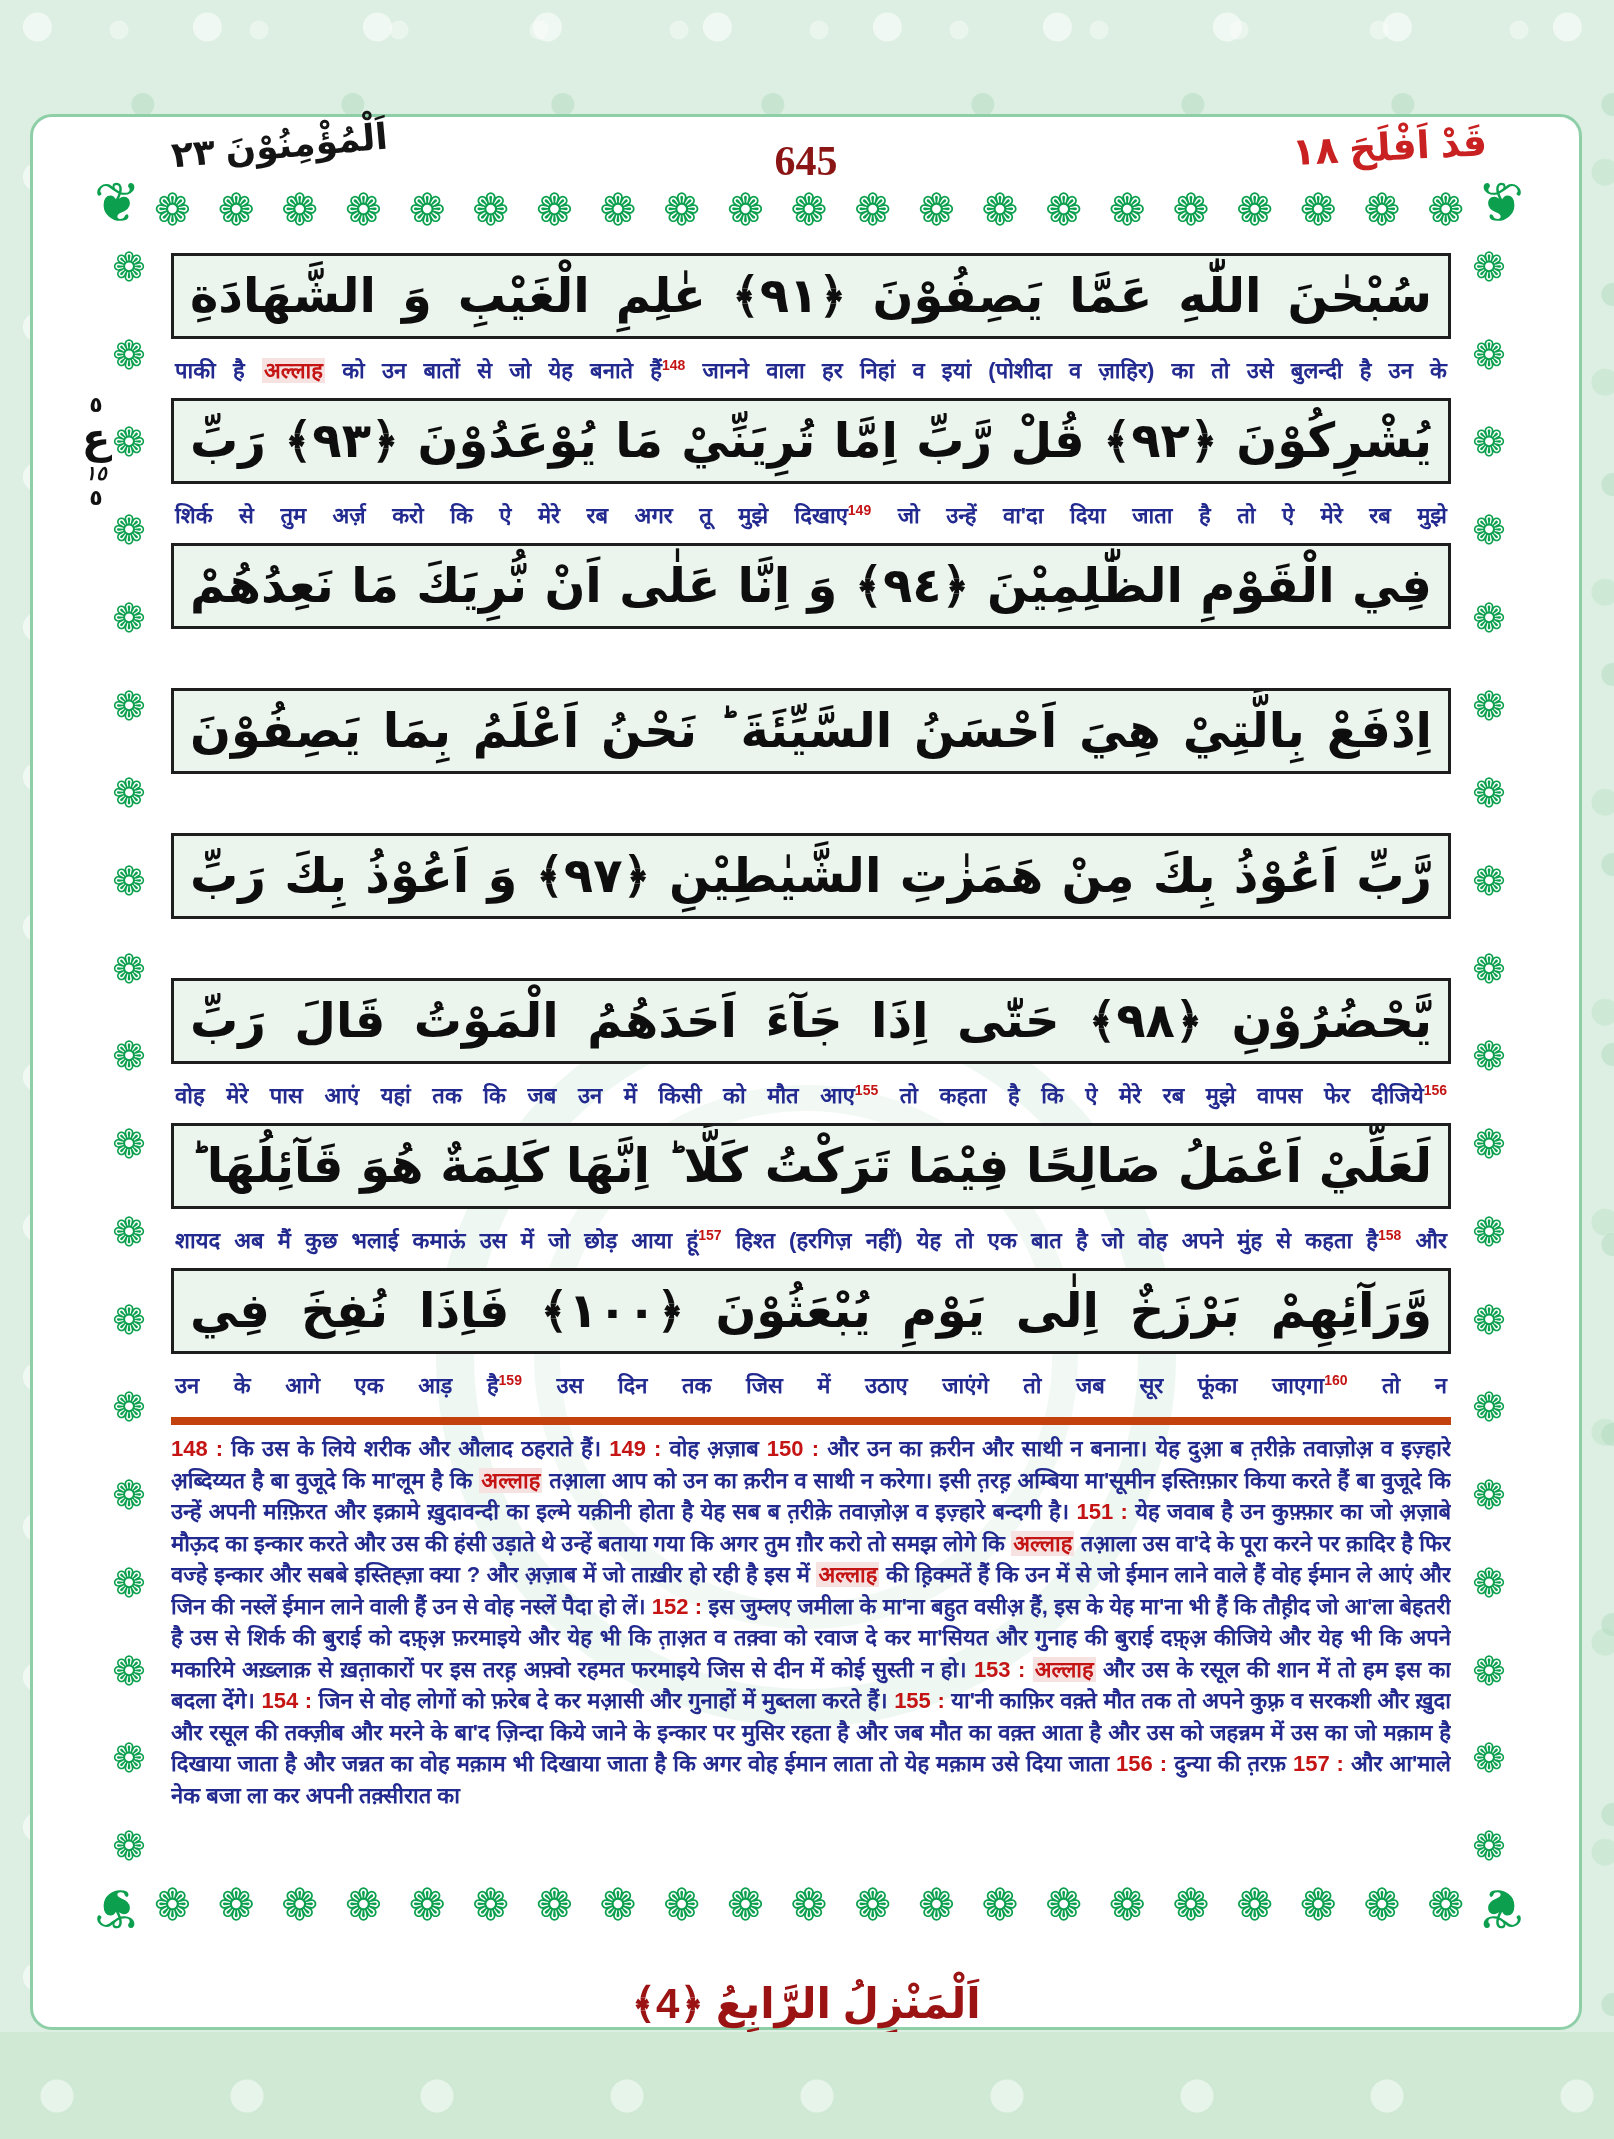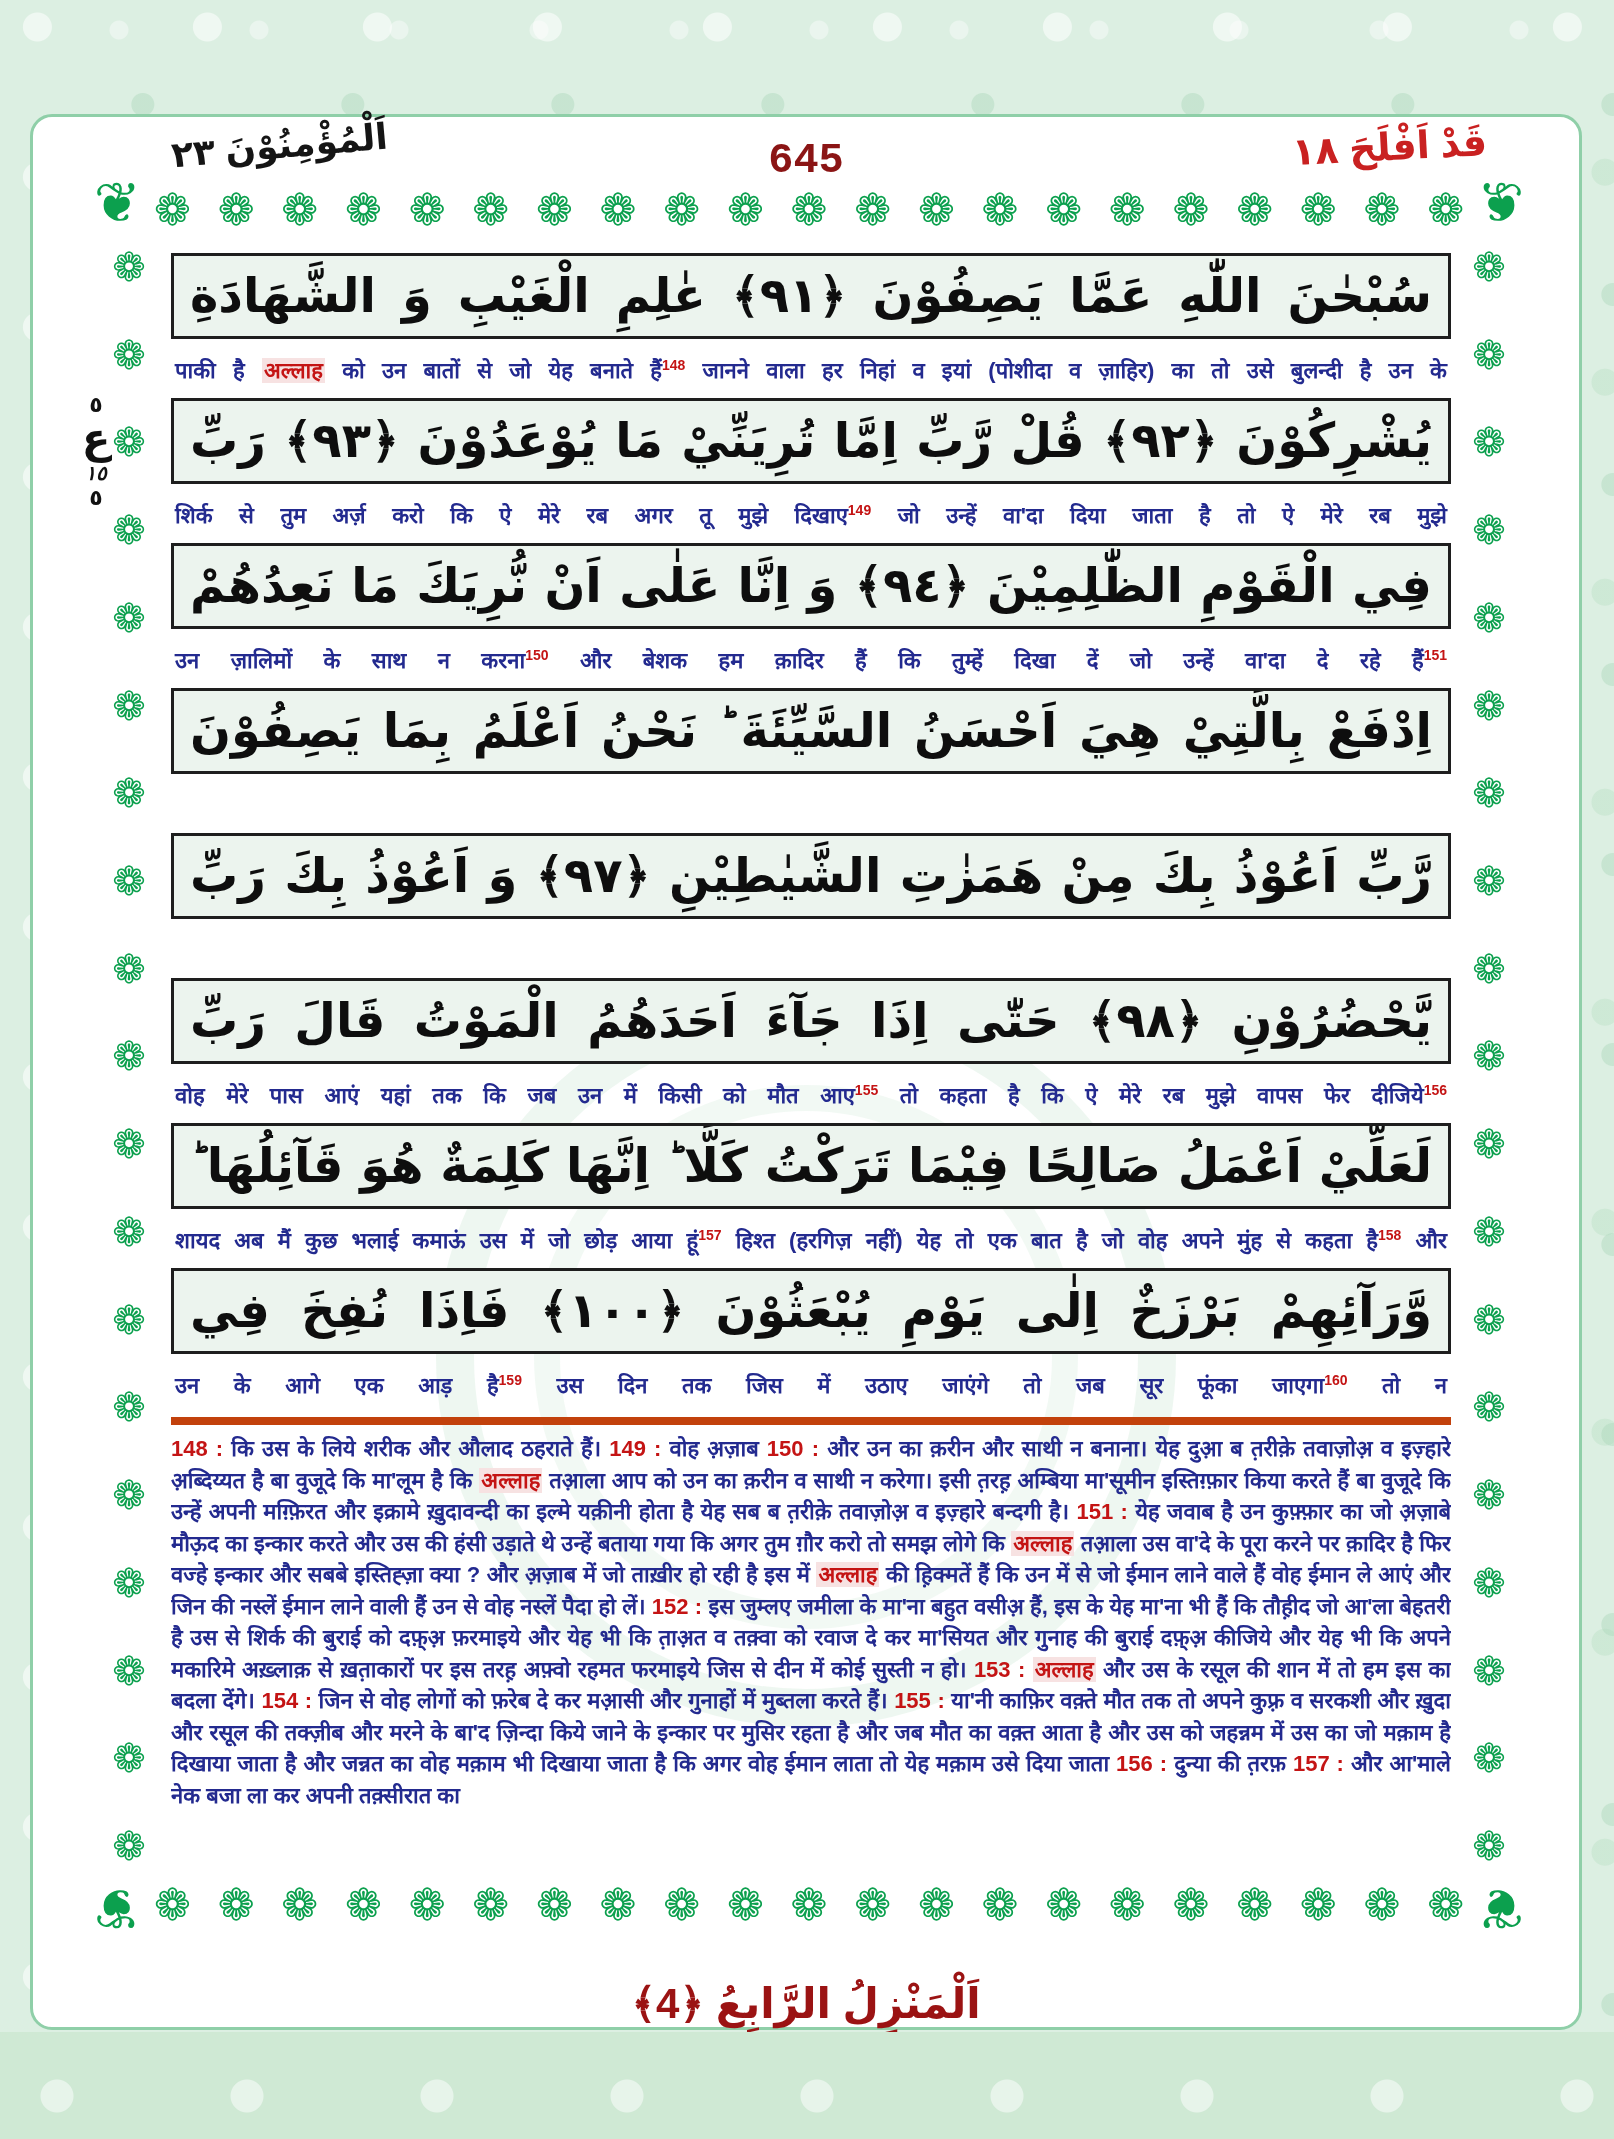--- a/index.html
+++ b/index.html
@@ -15,21 +15,21 @@
     background-size:170px 150px, 210px 190px, 250px 210px, 140px 120px;
   }
   .card{
     position:absolute; left:30px; top:114px; width:1552px; height:1916px;
     background:#ffffff; border:3px solid #8fcfa8; border-radius:22px;
   }
   
   .hdr-left{ position:absolute; left:138px; top:8px; font-size:36px; font-weight:bold;
     color:#151515; transform:rotate(-5deg); direction:rtl; }
   .hdr-center{ position:absolute; left:50%; transform:translateX(-50%); top:20px;
-    font-family:Liberation Mono, monospace; font-size:42px; font-weight:bold; color:#8b1515; }
+    font-family:Liberation Serif, serif; font-size:42px; font-weight:bold; color:#8b1515; }
   .hdr-right{ position:absolute; right:92px; top:8px; font-size:38px; font-weight:bold;
     color:#c92121; transform:rotate(-3deg); direction:rtl; }
   
   .frame{ position:absolute; left:65px; top:61px; width:1422px; height:1757px; pointer-events:none; }
   .orn-row{ position:absolute; left:56px; right:56px; height:62px; display:flex;
     justify-content:space-between; align-items:center; color:#0ca04e; font-size:44px; }
   .orn-top{ top:0; }
   .orn-bottom{ top:1695px; }
   .orn-col{ position:absolute; top:66px; height:1625px; width:62px; display:flex;
     flex-direction:column; justify-content:space-between; align-items:center;
@@ -203,21 +203,20 @@
         <div class="verse-block">
           <div class="arabic" dir="rtl">سُبْحٰنَ اللّٰهِ عَمَّا يَصِفُوْنَ ﴿٩١﴾ عٰلِمِ الْغَيْبِ وَ الشَّهَادَةِ فَتَعٰلٰى عَمَّا</div>
           <div class="trans"><span>पाकी है </span><span class="allah">अल्लाह</span><span> को उन बातों से जो येह बनाते हैं</span><span class="sup">148</span><span>  जानने वाला हर निहां व इयां (पोशीदा व ज़ाहिर) का तो उसे बुलन्दी है उन के</span></div>
         </div>
         <div class="verse-block">
           <div class="arabic" dir="rtl">يُشْرِكُوْنَ ﴿٩٢﴾ قُلْ رَّبِّ اِمَّا تُرِيَنِّيْ مَا يُوْعَدُوْنَ ﴿٩٣﴾ رَبِّ فَلَا تَجْعَلْنِيْ</div>
           <div class="trans"><span>शिर्क से    तुम अर्ज़ करो कि ऐ मेरे रब अगर तू मुझे दिखाए</span><span class="sup">149</span><span> जो उन्हें वा'दा दिया जाता है तो ऐ मेरे रब मुझे</span></div>
         </div>
         <div class="verse-block">
           <div class="arabic" dir="rtl">فِي الْقَوْمِ الظّٰلِمِيْنَ ﴿٩٤﴾ وَ اِنَّا عَلٰى اَنْ نُّرِيَكَ مَا نَعِدُهُمْ لَقٰدِرُوْنَ ﴿٩٥﴾</div>
-          <div class="trans"><span>उन ज़ालिमों के साथ न करना</span><span class="sup">150</span><span>    और बेशक हम क़ादिर हैं कि तुम्हें दिखा दें जो उन्हें वा'दा दे रहे हैं</span><span class="sup">151</span></div>
         </div>
         <div class="verse-block">
           <div class="arabic" dir="rtl">اِدْفَعْ بِالَّتِيْ هِيَ اَحْسَنُ السَّيِّئَةَ ؕ نَحْنُ اَعْلَمُ بِمَا يَصِفُوْنَ ﴿٩٦﴾ وَ قُلْ</div>
         </div>
         <div class="verse-block">
           <div class="arabic" dir="rtl">رَّبِّ اَعُوْذُ بِكَ مِنْ هَمَزٰتِ الشَّيٰطِيْنِ ﴿٩٧﴾ وَ اَعُوْذُ بِكَ رَبِّ اَنْ</div>
         </div>
         <div class="verse-block">
           <div class="arabic" dir="rtl">يَّحْضُرُوْنِ ﴿٩٨﴾ حَتّٰى اِذَا جَآءَ اَحَدَهُمُ الْمَوْتُ قَالَ رَبِّ ارْجِعُوْنِ ﴿٩٩﴾</div>
           <div class="trans"><span>वोह मेरे पास आएं    यहां तक कि जब उन में किसी को मौत आए</span><span class="sup">155</span><span> तो कहता है कि ऐ मेरे रब मुझे वापस फेर दीजिये</span><span class="sup">156</span></div>

